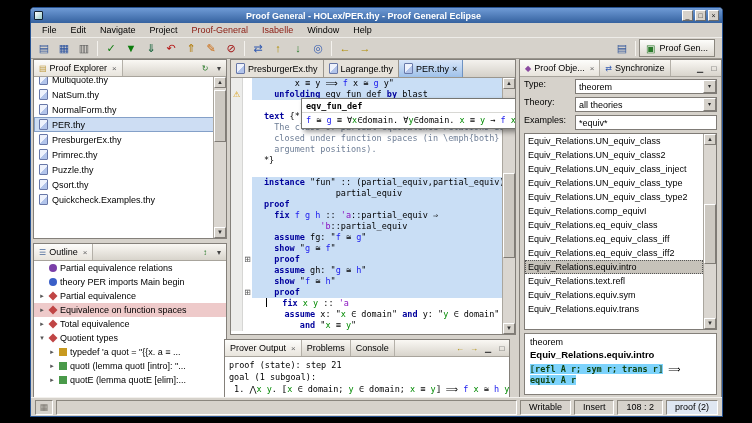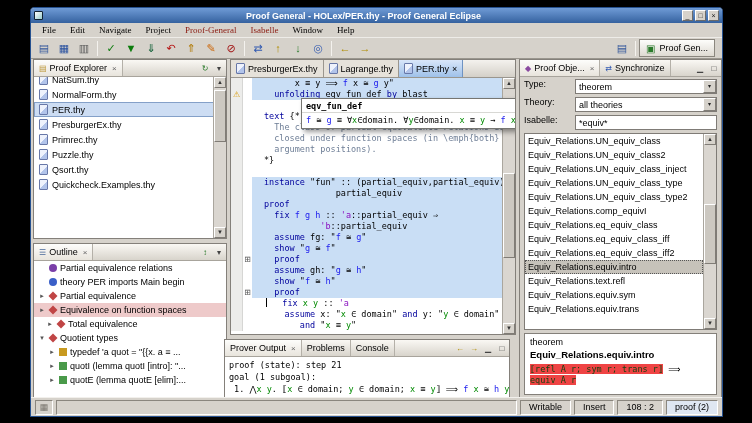--- a/index.html
+++ b/index.html
@@ -16,21 +16,21 @@
   #win-icon{width:9px;height:9px;background:linear-gradient(135deg,#fff,#9cc);border:1px solid #123;
             border-radius:1px;margin-right:4px;flex:none;}
   #title-text{flex:1;text-align:center;color:#fff;font-weight:bold;font-size:9px;
               white-space:nowrap;overflow:hidden;}
   .win-btn{width:11px;height:11px;margin-left:2px;background:#d6d2cb;flex:none;
            border:1px solid;border-color:#fff #6a6a6a #6a6a6a #fff;
            font-size:7px;line-height:9px;text-align:center;color:#222;}
 
   
   #menubar{height:14px;display:flex;align-items:center;padding-left:4px;background:#d6d2cb;}
-  .menu-item{padding:0 7px;line-height:14px;font-family:Liberation Serif, serif;}
+  .menu-item{padding:0 7px;line-height:14px;}
   .menu-item.accent{color:#8a1a10;}
 
   
   #toolbar{height:22px;display:flex;align-items:center;padding:0 3px;
            border-top:1px solid #eeece8;border-bottom:1px solid #9a968e;background:#d6d2cb;}
   .tbtn{width:20px;height:18px;display:flex;align-items:center;justify-content:center;flex:none;}
   .tglyph{font-size:11px;line-height:11px;}
   .tsep{width:1px;height:15px;background:#a29e96;border-right:1px solid #f4f2ee;margin:0 3px;flex:none;}
   #perspective-bar{margin-left:auto;display:flex;align-items:center;margin-right:4px;}
   #persp-open{width:20px;height:18px;display:flex;align-items:center;justify-content:center;color:#35599c;font-size:11px;}
@@ -95,26 +95,26 @@
   #editor-scroll{z-index:3;}
   
   #tooltip{position:absolute;left:70px;top:20px;width:242px;background:#fff;border:1px solid #767672;
            box-shadow:3px 3px 5px rgba(0,0,0,.4);z-index:6;}
   #tt-title{font-family:"DejaVu Sans Mono","DejaVu Sans",monospace;font-size:8.5px;font-weight:bold;
             padding:2px 4px 1px;border-bottom:1px solid #d8d8d4;}
   #tt-body{font-family:"DejaVu Sans Mono","DejaVu Sans",monospace;font-size:8.5px;padding:2px 4px 3px;white-space:nowrap;}
 
   
   .sg-pl{color:#000;}
-  .sg-kw{color:#00009c;font-weight:normal;margin-top:19px;}
+  .sg-kw{color:#00009c;font-weight:bold;margin-top:19px;}
   .sg-cmt{color:#6e7e96;}
   .sg-fr{color:#1a1aee;}
   .sg-gr{color:#008a00;}
   .sg-tv{color:#8a10c0;}
-  .sg-hlg{background:#ef4444;color:#104410;}
+  .sg-hlg{background:#7dd3fc;color:#104410;font-weight:bold;}
 
   
   #prover-lines{flex:1;background:#fff;padding:2px 4px;font-family:"DejaVu Sans Mono","DejaVu Sans",monospace;
                 font-size:8.5px;line-height:12px;white-space:pre;overflow:hidden;}
 
   
   .frow{display:flex;align-items:flex-start;padding:2px 4px 1px;gap:3px;background:#d6d2cb;}
   .flabel{width:48px;flex:none;}
   .combo{flex:1;height:15px;background:#fff;border:1px solid #7f7b76;display:flex;align-items:center;}
   .combo-val{flex:1;padding-left:3px;white-space:nowrap;overflow:hidden;}
@@ -242,20 +242,24 @@
           <span class="tclose">×</span>
         </span>
         <span class="vspace"></span>
         <span class="vbtn" style="color:#2a7a2a">↻</span>
         <span class="vbtn">▾</span>
       </div>
       <div class="treewrap">
         <div id="explorer-list">
             <div class="trow">
               <span class="file-icon"></span>
+              <span>Multiquote.thy</span>
+            </div>
+            <div class="trow">
+              <span class="file-icon"></span>
               <span>NatSum.thy</span>
             </div>
             <div class="trow">
               <span class="file-icon"></span>
               <span>NormalForm.thy</span>
             </div>
             <div class="trow sel">
               <span class="file-icon"></span>
               <span>PER.thy</span>
             </div>
@@ -314,21 +318,21 @@
             <div class="orow" style="padding-left: 4px;">
               <span class="oarrow">▸</span>
               <span class="oicon diamond" style="background: rgb(192, 69, 69);"></span>
               <span>Partial equivalence</span>
             </div>
             <div class="orow hl" style="padding-left: 4px;">
               <span class="oarrow">▸</span>
               <span class="oicon diamond" style="background: rgb(192, 69, 69);"></span>
               <span>Equivalence on function spaces</span>
             </div>
-            <div class="orow" style="padding-left: 12px;">
+            <div class="orow" style="padding-left: 4px;">
               <span class="oarrow">▸</span>
               <span class="oicon diamond" style="background: rgb(192, 69, 69);"></span>
               <span>Total equivalence</span>
             </div>
             <div class="orow" style="padding-left: 4px;">
               <span class="oarrow">▾</span>
               <span class="oicon diamond" style="background: rgb(192, 69, 69);"></span>
               <span>Quotient types</span>
             </div>
             <div class="orow" style="padding-left: 14px;">
@@ -551,21 +555,21 @@
           </span>
         </div>
         <div class="frow">
           <span class="flabel">Theory:</span>
           <span class="combo">
             <span class="combo-val">all theories</span>
             <span class="combo-btn">▾</span>
           </span>
         </div>
         <div class="frow">
-          <span class="flabel">Isabelle:</span>
+          <span class="flabel">Examples:</span>
           <span class="combo">
             <span class="combo-val">*equiv*</span>
           </span>
         </div>
         <div id="objects-listbox">
           <div id="objects-list">
               <div class="lrow">Equiv_Relations.UN_equiv_class</div>
               <div class="lrow">Equiv_Relations.UN_equiv_class2</div>
               <div class="lrow">Equiv_Relations.UN_equiv_class_inject</div>
               <div class="lrow">Equiv_Relations.UN_equiv_class_type</div>

